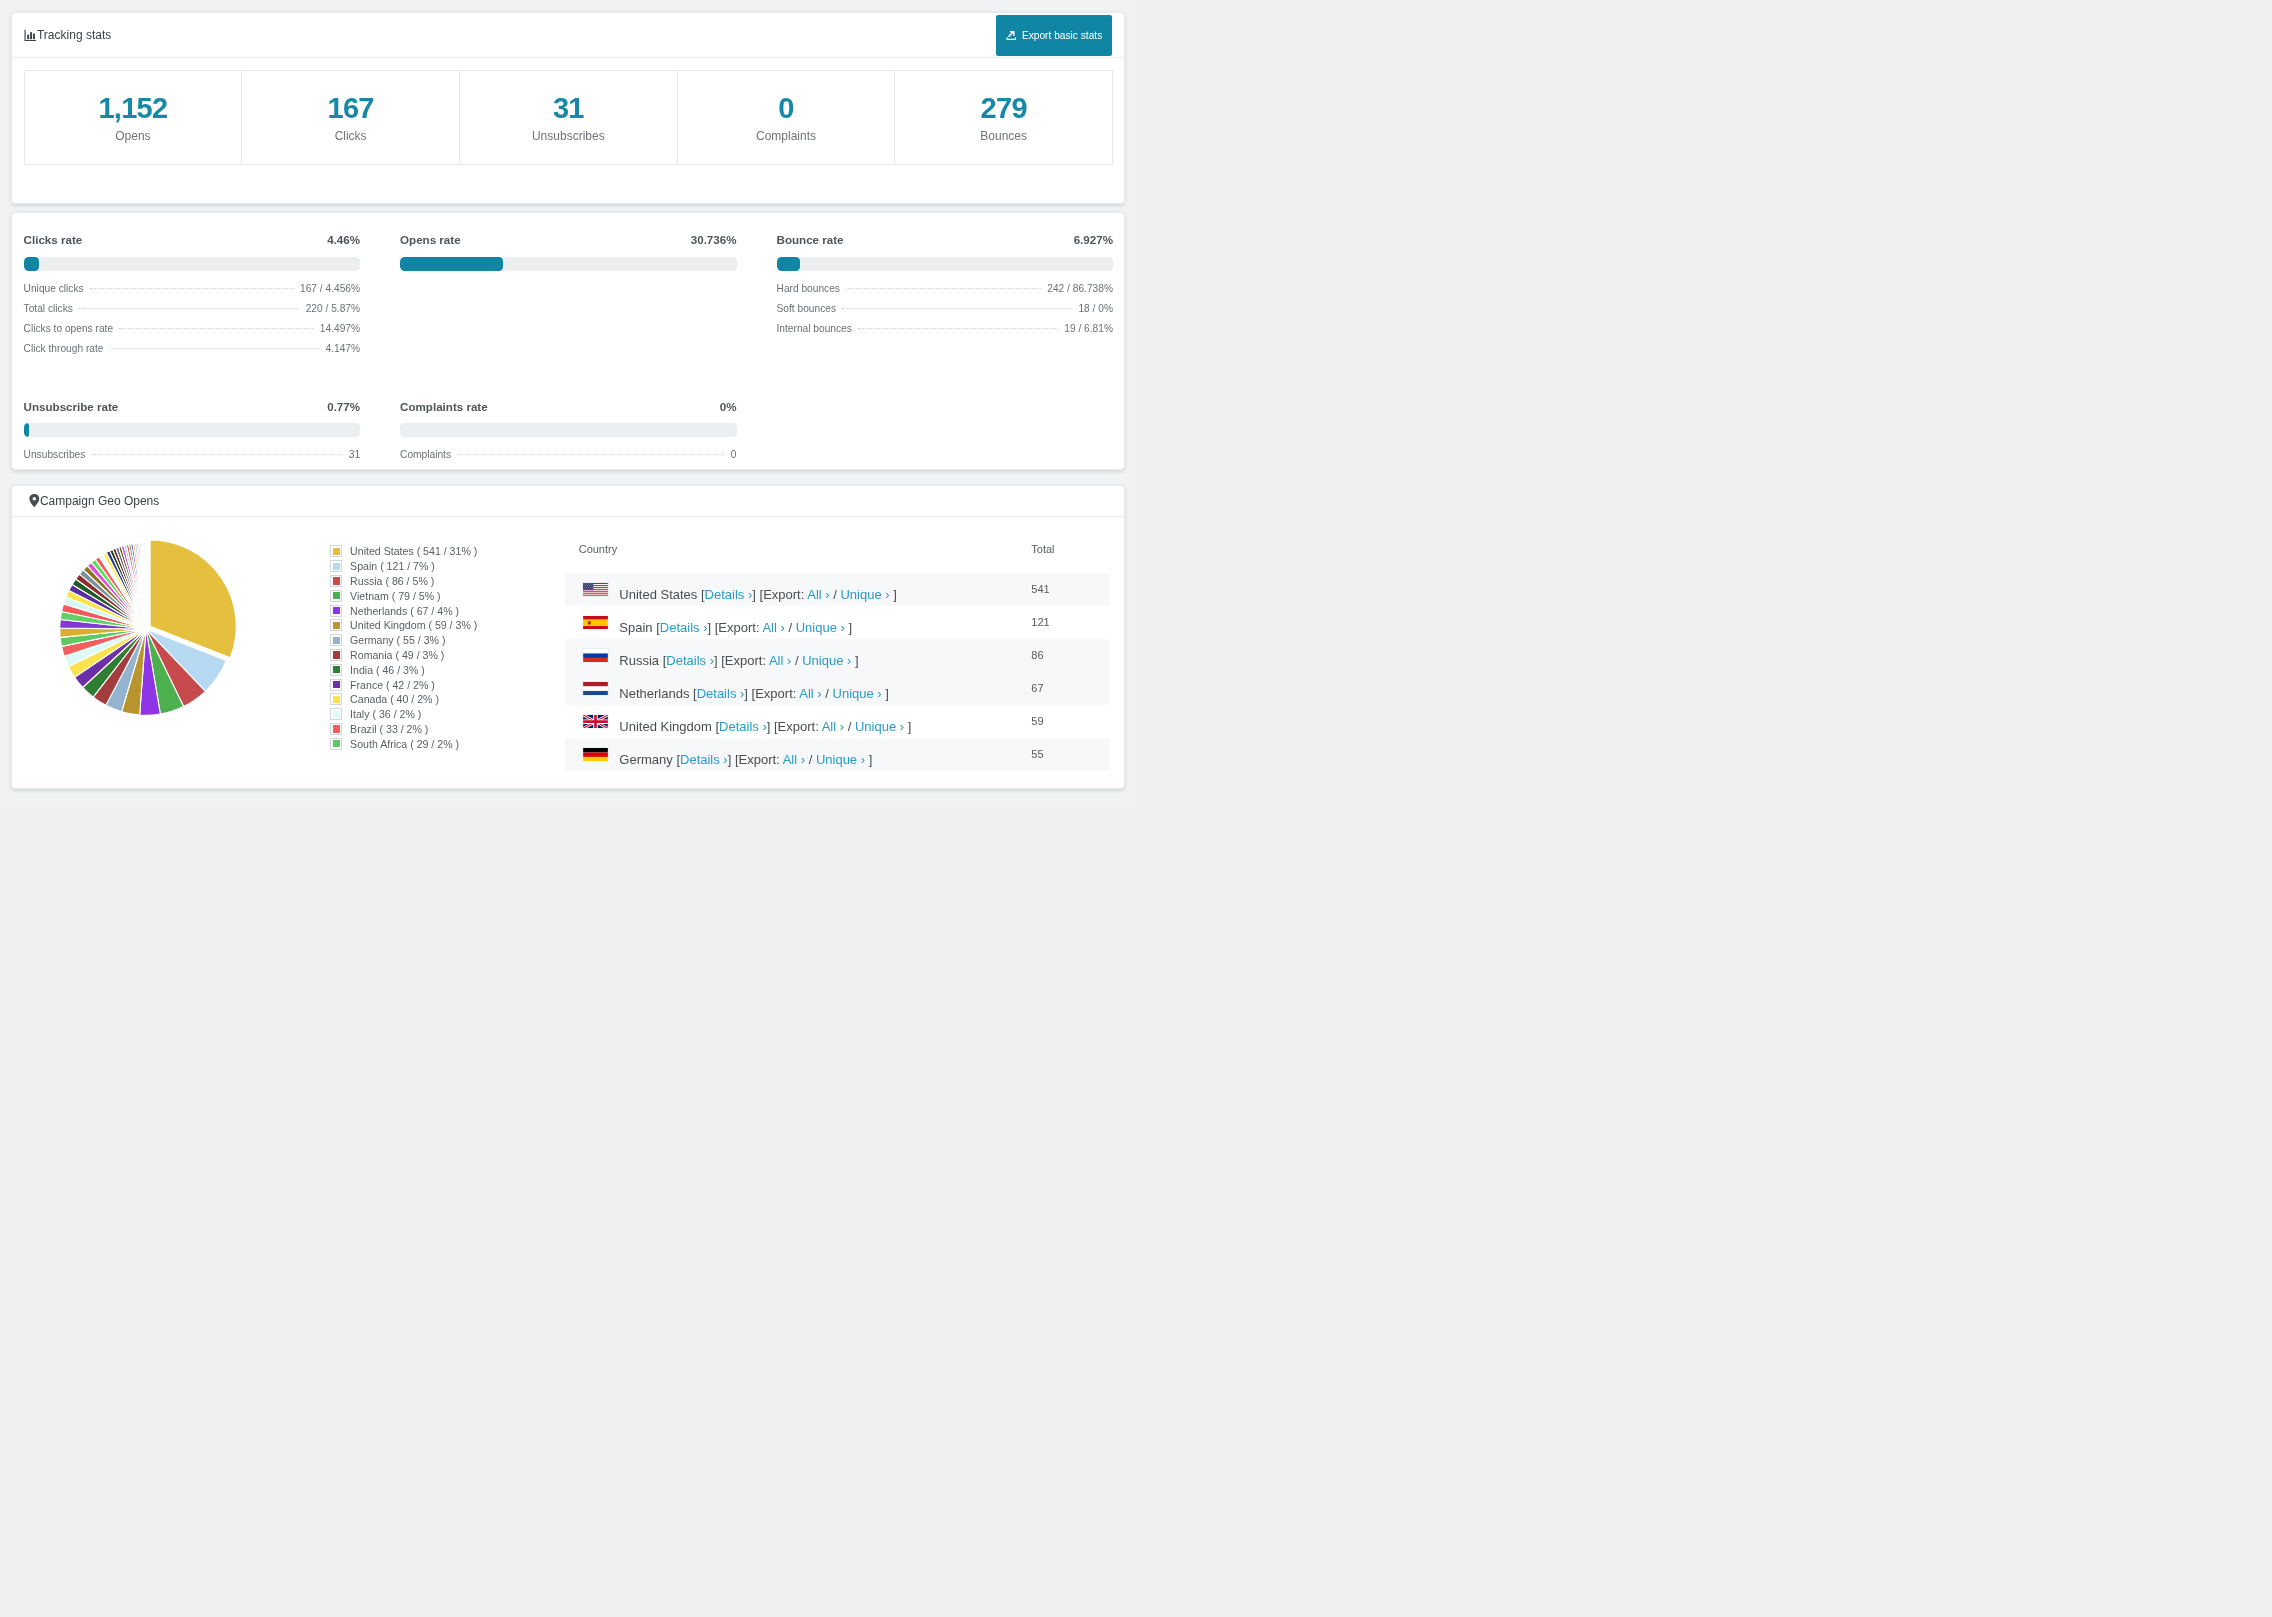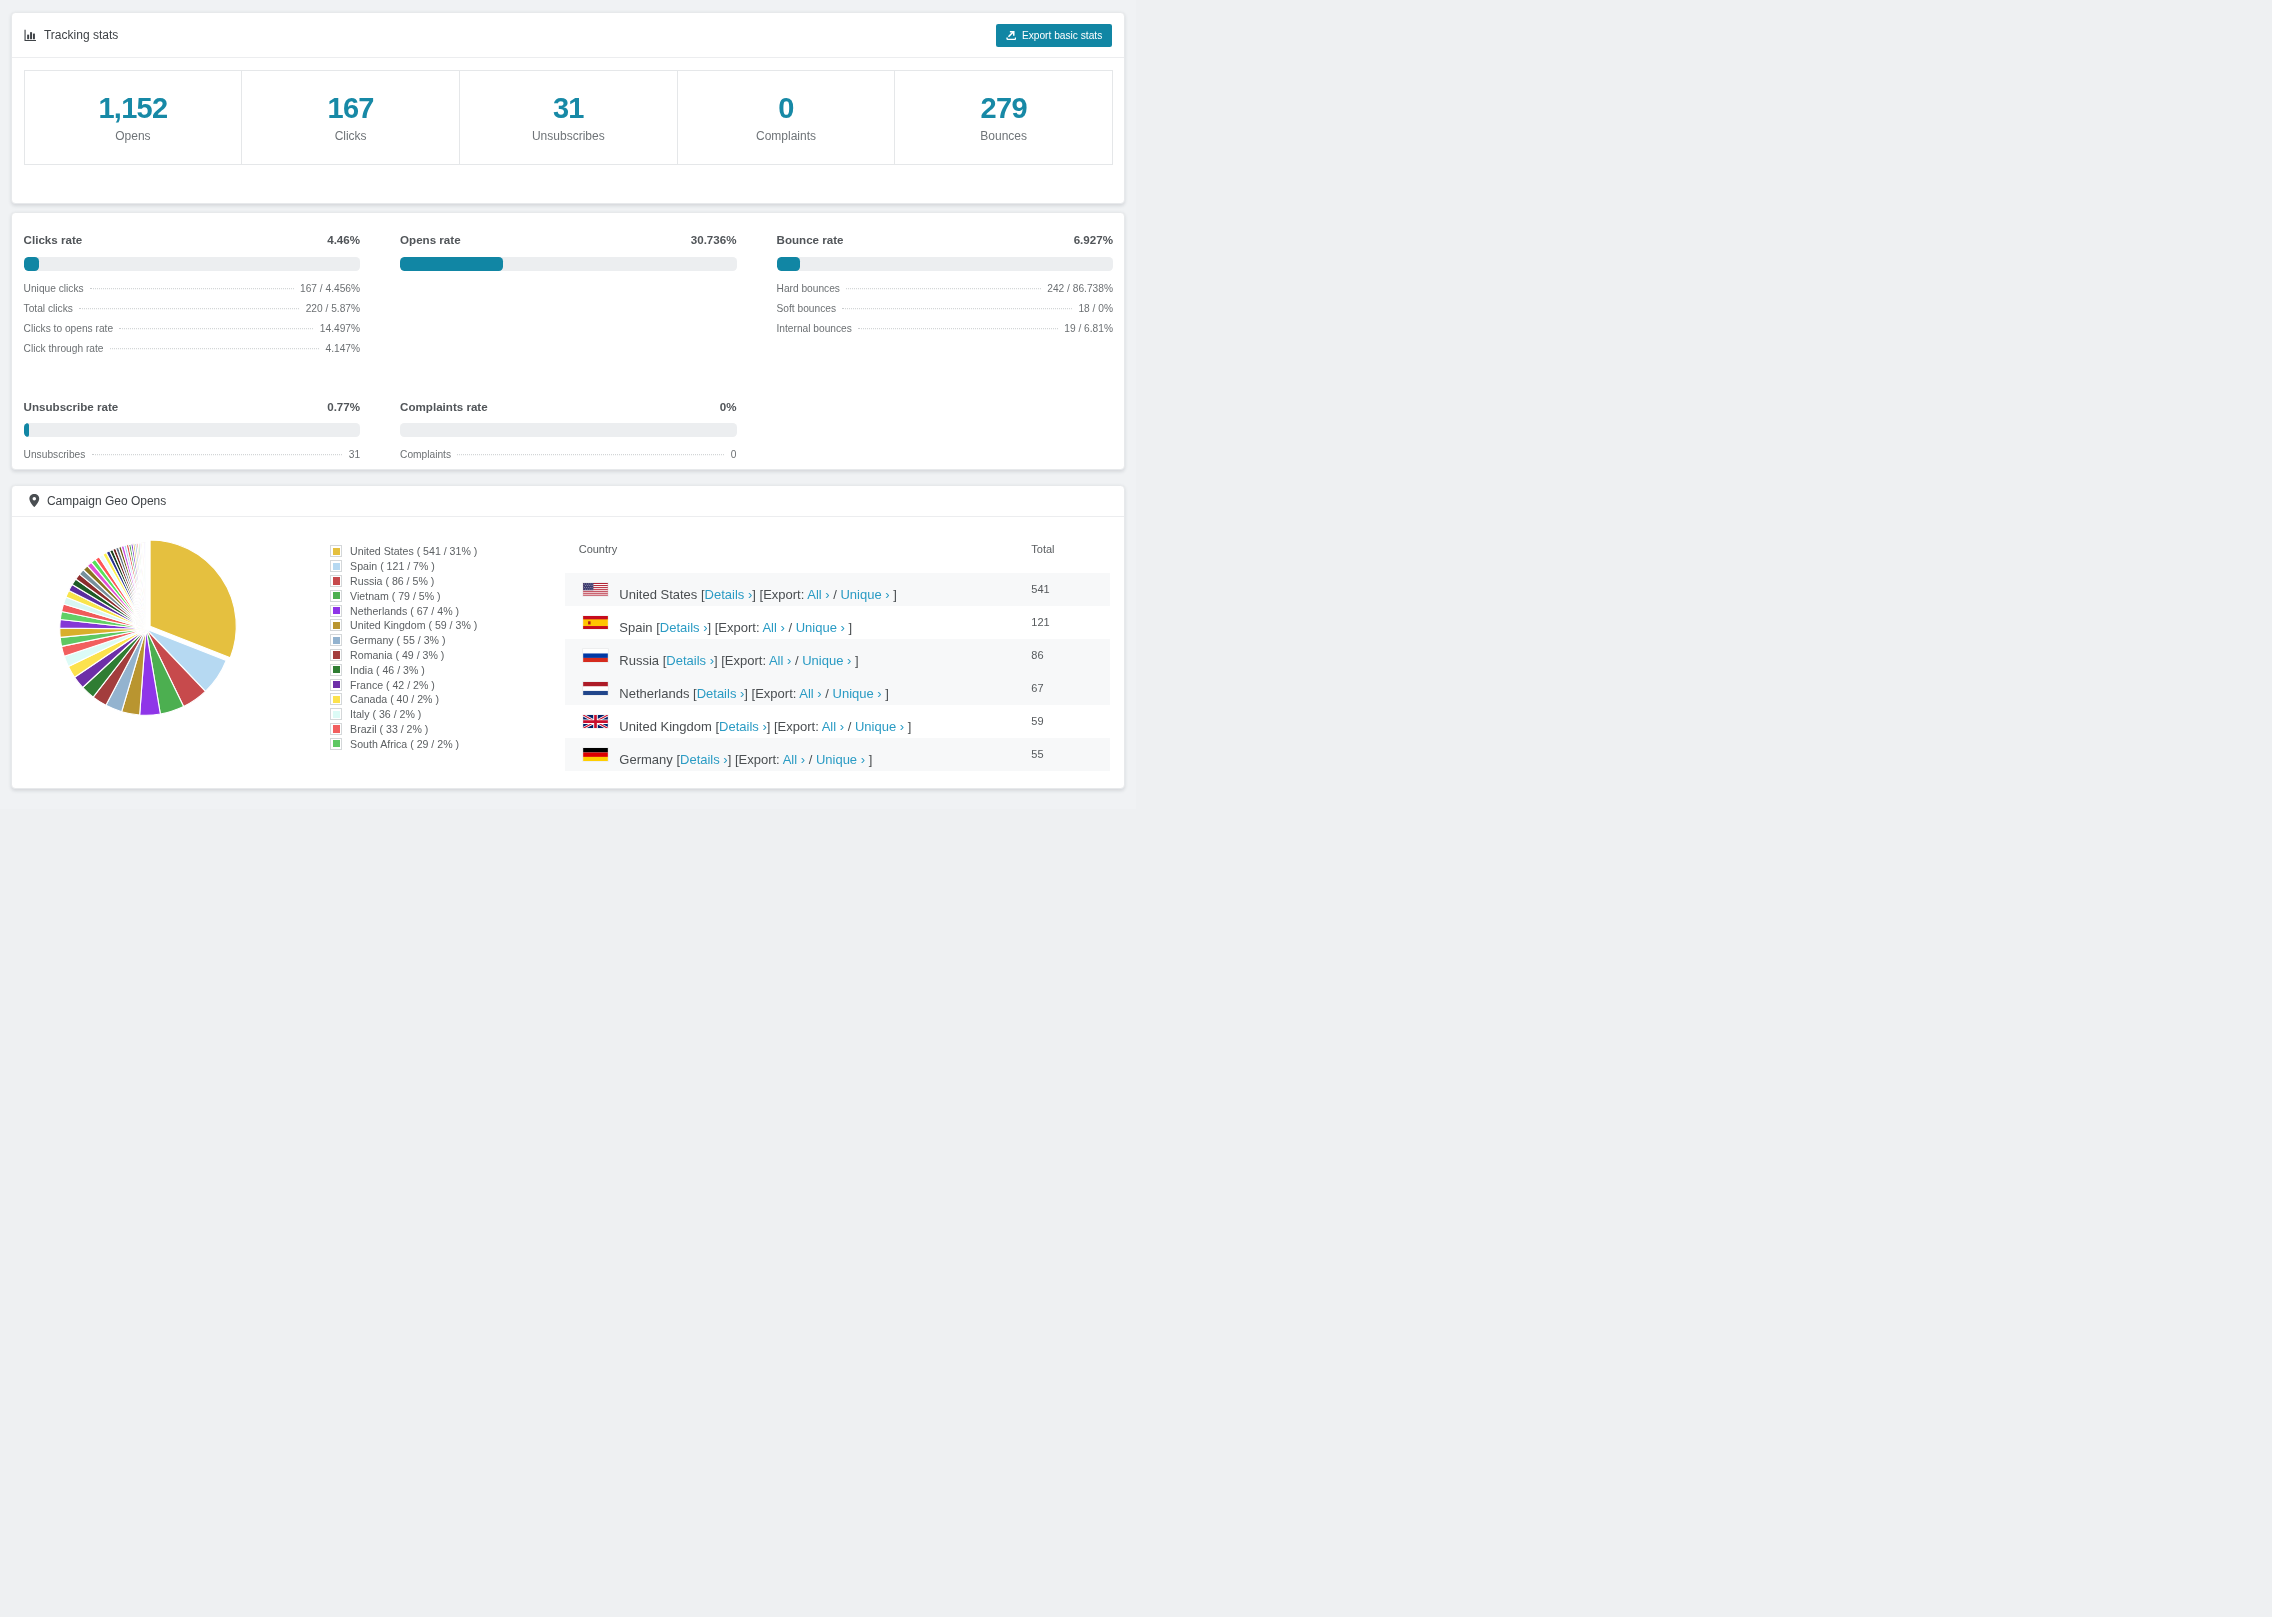--- a/index.html
+++ b/index.html
@@ -4,23 +4,23 @@
 <style>
   html,body{margin:0;padding:0;background:#eef0f2;}
   *{box-sizing:border-box;}
   #page{position:relative;width:1136px;height:809px;background:#f0f2f4;
         font-family:"Liberation Sans",sans-serif;overflow:hidden;}
   .card{position:absolute;background:#fff;border:0.7px solid #e7e9eb;border-radius:4.2px;
         box-shadow:0 1.4px 3.5px rgba(40,50,60,.13);}
   
   #card-tracking{left:11.3px;top:12px;width:1114px;height:192px;}
   .card-head{display:flex;align-items:center;height:45px;padding:0 12px;border-bottom:0.7px solid #ecedef;}
-  .card-title{font-size:12px;color:#3f4347;display:flex;align-items:center;gap:7px;}
+  .card-title{font-size:12px;color:#3f4347;display:flex;align-items:center;}
   .head-spacer{flex:1;}
-  .btn-teal{display:flex;align-items:center;gap:5.6px;height:23px;padding:0 10px;border:none;border-radius:2.1px;
+  .btn-teal{display:flex;align-items:center;gap:5.6px;height:41px;padding:0 10px;border:none;border-radius:2.1px;
             background:#1186a4;color:#fff;font-size:10.2px;font-family:inherit;cursor:pointer;}
   #stats-row{display:flex;margin:12px 11.3px 0;border:0.7px solid #e5e7e9;height:95px;}
   .stat-cell{flex:1;display:flex;flex-direction:column;align-items:center;justify-content:center;border-right:0.7px solid #e5e7e9;}
   .stat-cell:last-child{border-right:none;}
   .stat-value{font-size:29px;font-weight:700;color:#1789a6;letter-spacing:-0.7px;}
   .stat-label{font-size:12px;color:#6f7478;margin-top:3.5px;}
   
   #card-rates{left:11.3px;top:212px;width:1114px;height:258px;padding:20px 11.3px 0;}
   #rates-grid{display:grid;grid-template-columns:repeat(3,1fr);column-gap:40px;row-gap:37px;}
   .rate-title-row{display:flex;justify-content:space-between;align-items:flex-start;font-size:11.6px;font-weight:700;color:#515559;}

